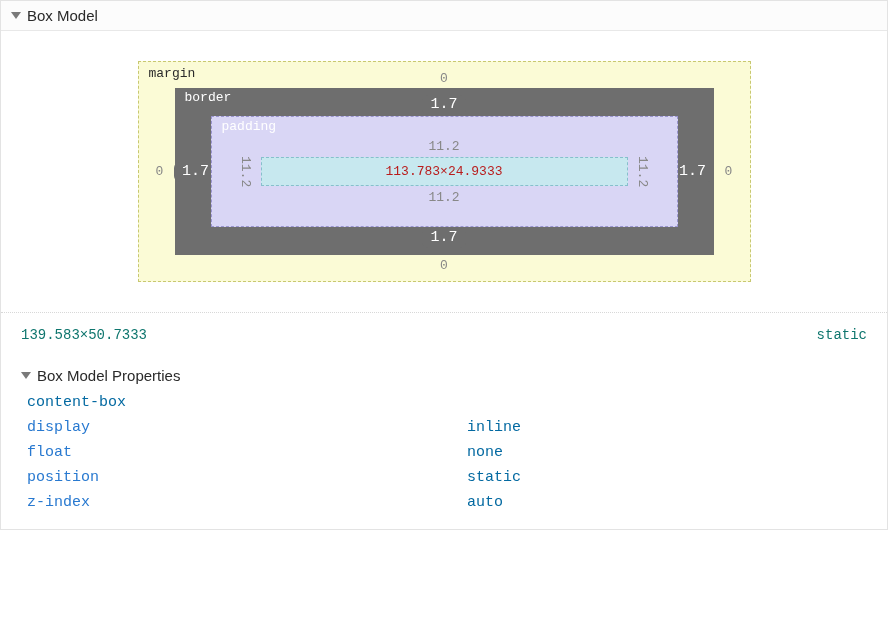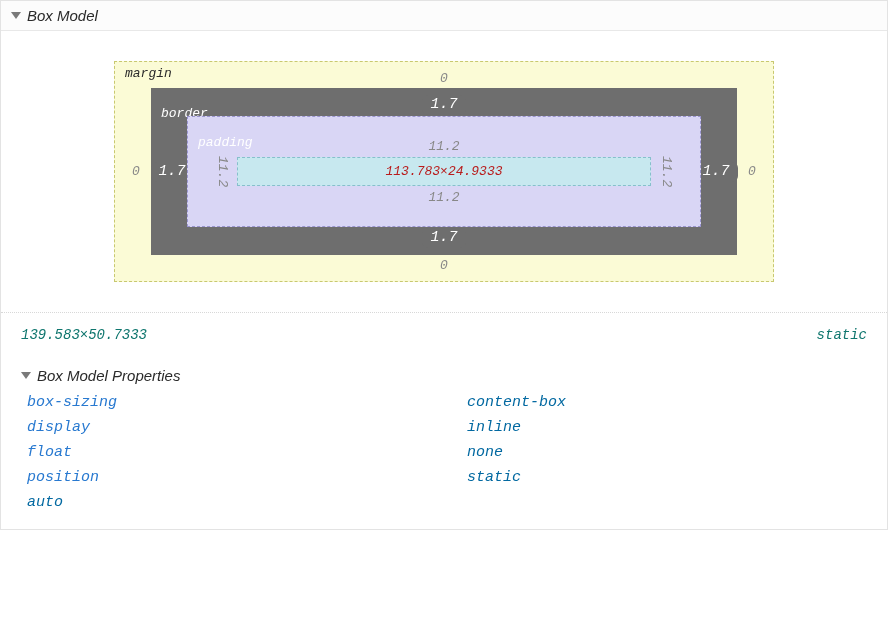--- a/index.html
+++ b/index.html
@@ -6,21 +6,20 @@
   body {
     margin: 0;
     font-family: "Segoe UI", Arial, sans-serif;
     font-size: 14px;
     color: #2a2a2a;
     background: #ffffff;
     width: 888px;
   }
   .panel {
     border: 1px solid #e3e3e3;
-    font-style: italic;
   }
   .section-header {
     display: flex;
     align-items: center;
     gap: 6px;
     padding: 6px 10px;
     font-size: 15px;
     color: #2a2a2a;
     border-bottom: 1px solid #e8e8e8;
     background: #fcfcfc;
@@ -64,39 +63,39 @@
     white-space: nowrap;
   }
   .bm-edge.vert {
     writing-mode: vertical-rl;
     text-orientation: mixed;
   }
   .margin-box {
     background: #fbfbd6;
     border: 1px dashed #c8c870;
     padding: 6px;
-    width: 660px;
+    width: 613px;
     display: grid;
     grid-template-columns: 30px 1fr 30px;
     grid-template-rows: 20px 1fr 20px;
     align-items: center;
     justify-items: center;
   }
   .border-box {
     background: #6e6e6e;
     padding: 6px;
     width: 100%;
     display: grid;
     grid-template-columns: 30px 1fr 30px;
     grid-template-rows: 22px 1fr 22px;
     align-items: center;
     justify-items: center;
     position: relative;
   }
-  .border-box .bm-label { color: #fff; top: 18px; }
+  .border-box .bm-label { color: #fff; top: 2px; }
   .padding-box {
     background: #d9d6f5;
     border: 1px dashed #9a95d0;
     padding: 19px;
     width: 100%;
     display: grid;
     grid-template-columns: 30px 1fr 30px;
     grid-template-rows: 20px 1fr 20px;
     align-items: center;
     justify-items: center;
@@ -214,34 +213,34 @@
     <span>static</span>
   </div>
 
   <div class="props">
     <div class="section-header sub">
       <span class="tri"></span>
       <span>Box Model Properties</span>
     </div>
     <div id="props-list">
         <div class="prop-row">
-          <span class="prop-name">box-sizing</span>
           <span class="prop-val">content-box</span>
         </div>
         <div class="prop-row">
           <span class="prop-name">display</span>
           <span class="prop-val">inline</span>
         </div>
         <div class="prop-row">
           <span class="prop-name">float</span>
           <span class="prop-val">none</span>
         </div>
         <div class="prop-row">
           <span class="prop-name">position</span>
           <span class="prop-val">static</span>
         </div>
         <div class="prop-row">
+          <span class="prop-name">z-index</span>
           <span class="prop-val">auto</span>
         </div>
       </div>
   </div>
 
 </div>
 
 </body></html>

